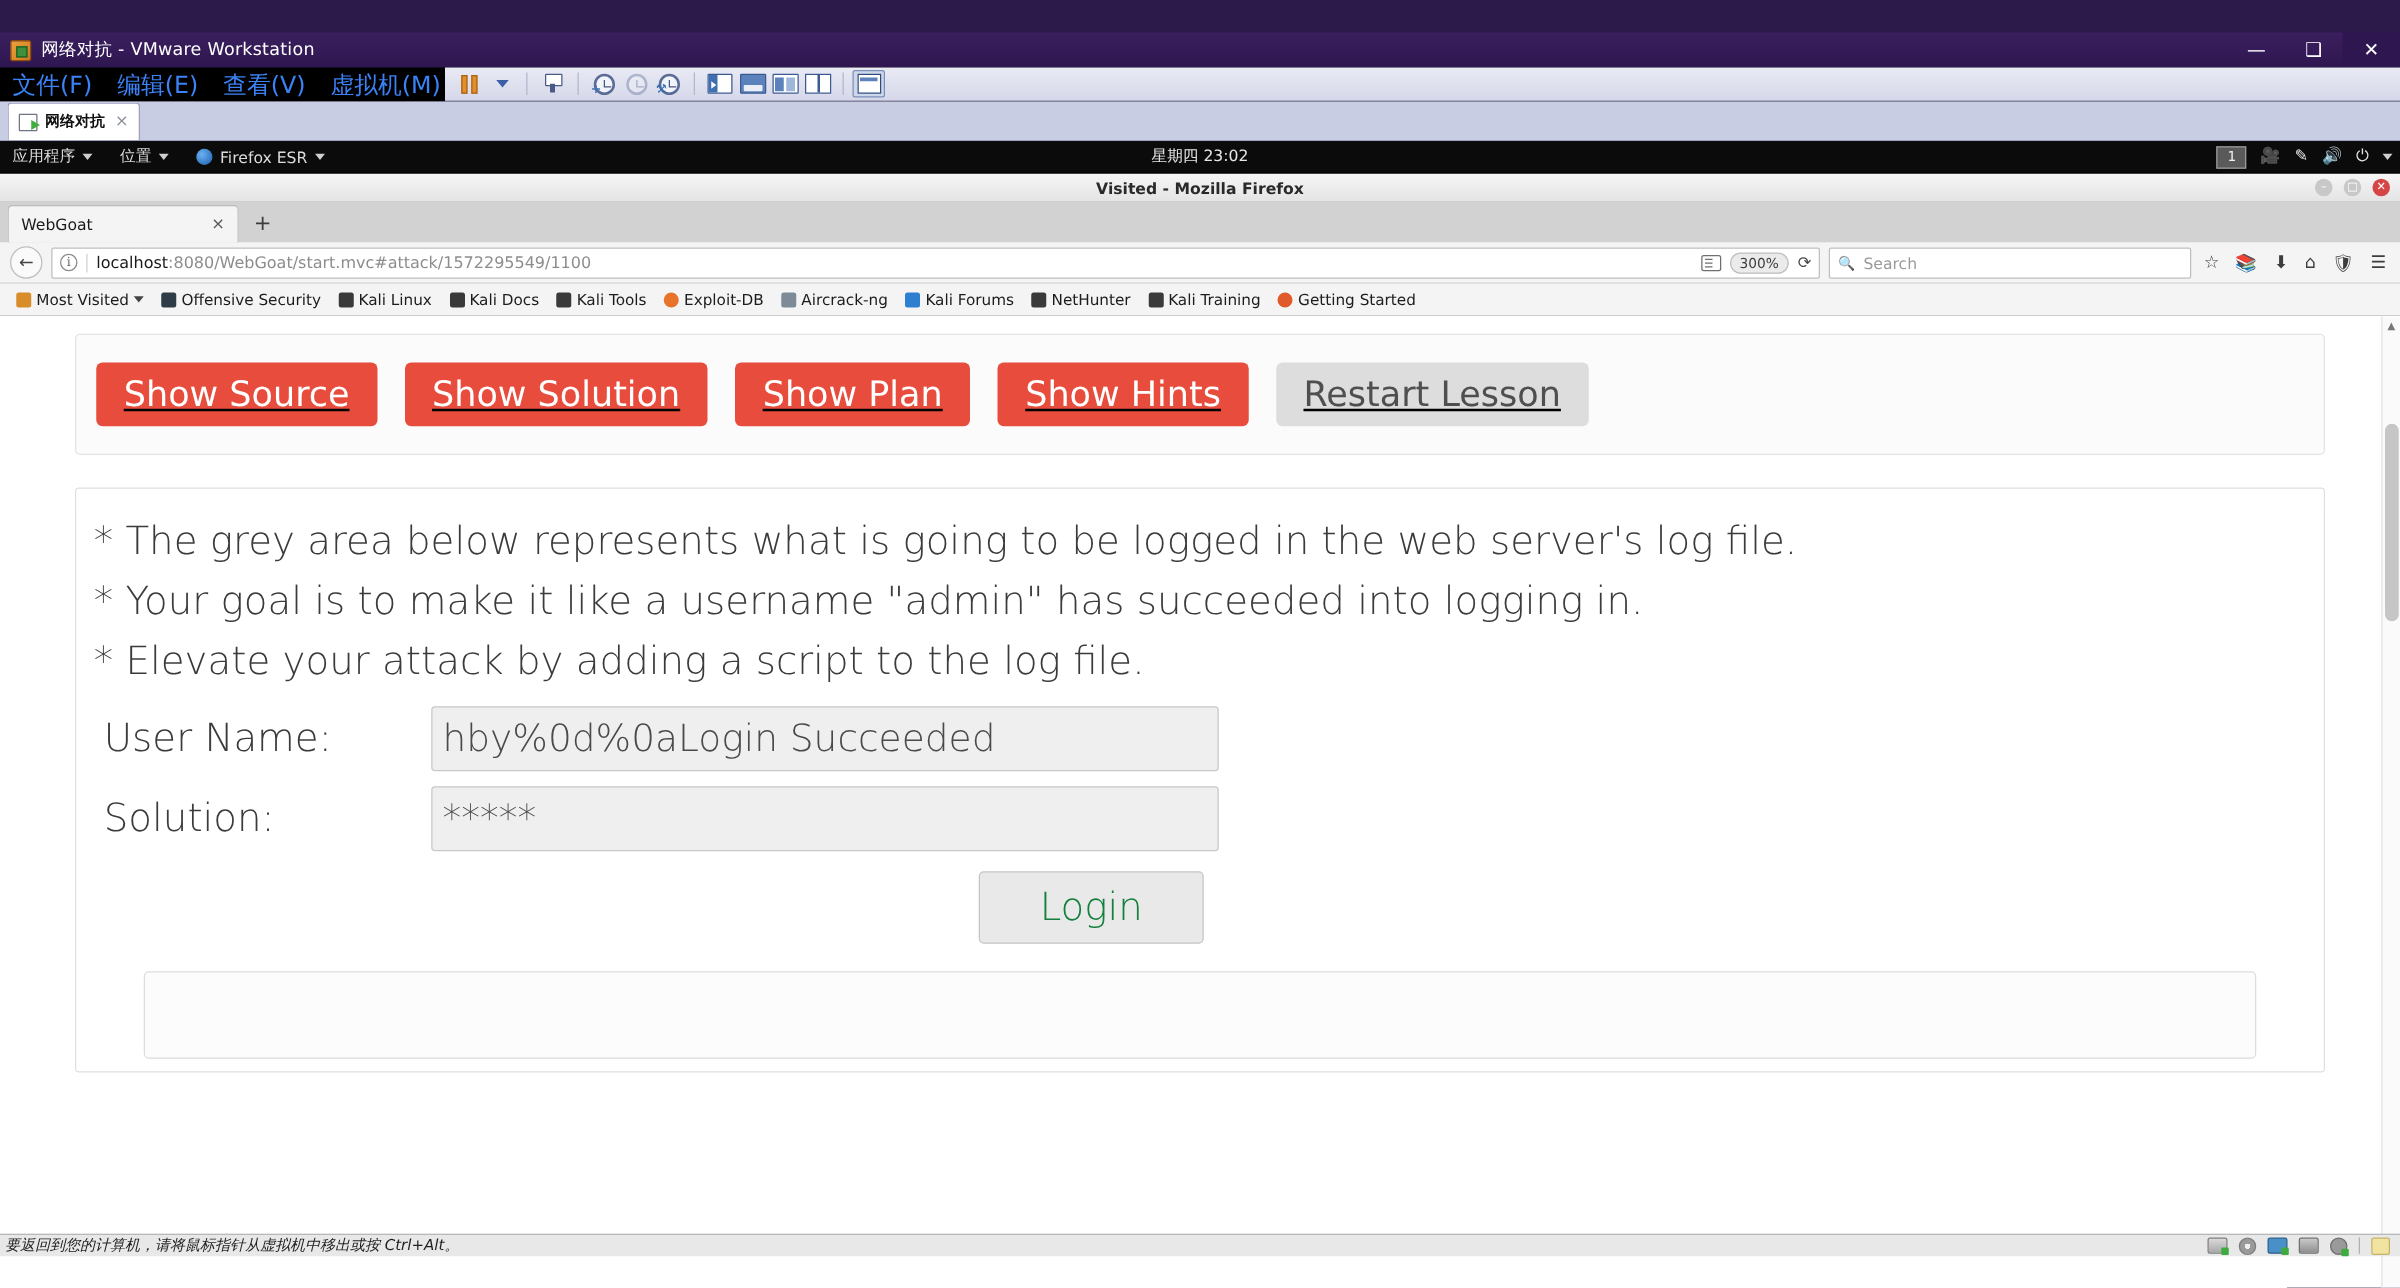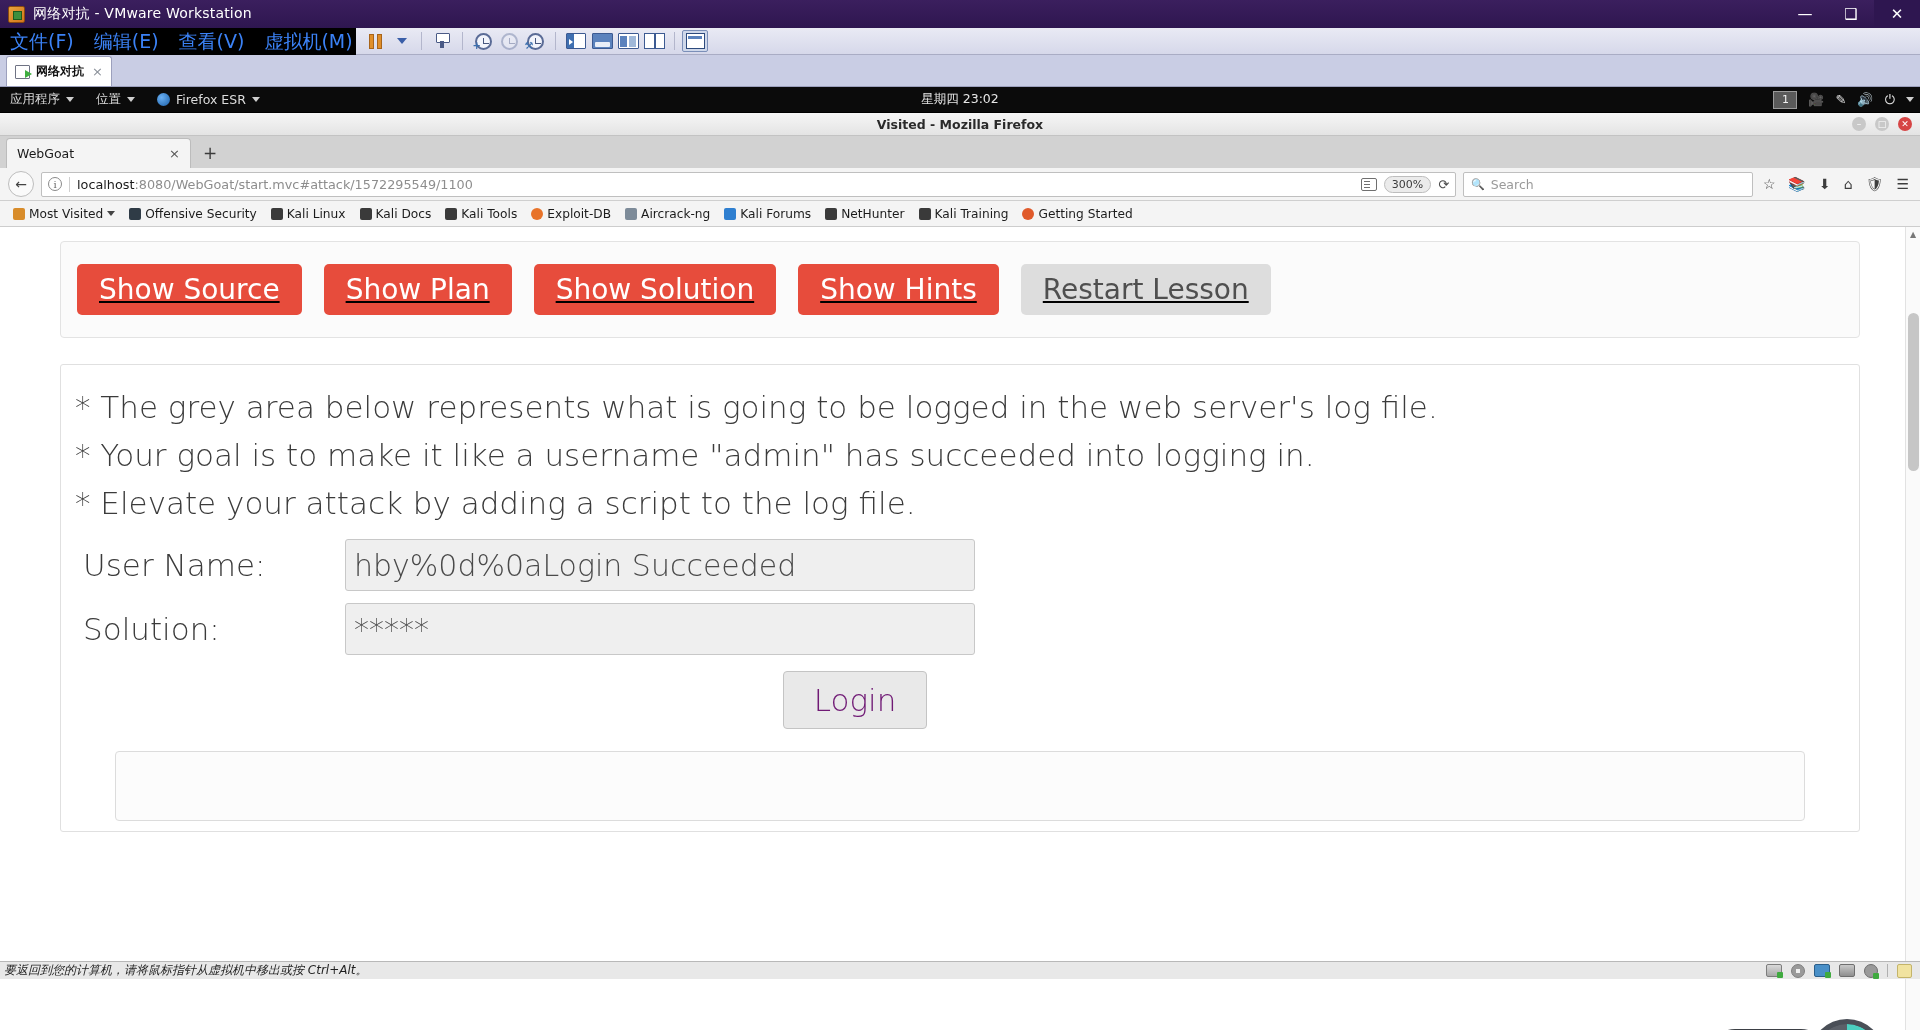--- a/index.html
+++ b/index.html
@@ -9,20 +9,21 @@
     font-family: "DejaVu Sans", "Liberation Sans", sans-serif;
     background: #2b1a4a;
   }
 
   
   .vmware-titlebar {
     height: 28px;
     background: linear-gradient(to bottom, #3b1f5e 0%, #2e1650 100%);
     display: flex; align-items: center;
     position: relative;
+    margin-top: 26px;
   }
   .vm-title-icon {
     width: 17px; height: 17px; margin-left: 8px; margin-right: 8px;
     background: linear-gradient(135deg,#e8a33d,#d4761b);
     border: 1px solid #8a4a10; border-radius: 2px;
     position: relative; flex: none;
   }
   .vm-title-icon::after {
     content:''; position:absolute; left:4px; top:4px; width:7px; height:7px;
     background:#3e8f3e; border:1px solid #1d5c1d;
@@ -179,22 +180,22 @@
   .lesson p { font-size:31px; color:#3b3b3b; line-height:1.55; font-weight:300; }
   .formrow { display:flex; align-items:center; margin-top:12px; }
   .flabel { font-size:31px; color:#3b3b3b; font-weight:300; width:270px; padding-left:8px;}
   .finput {
     width:630px; height:52px; background:#efefef; border:1px solid #c8c8c8; border-radius:3px;
     font-size:30px; color:#4a4a4a; padding:0 8px; font-family:"DejaVu Sans","Liberation Sans",sans-serif;
     font-weight:300;
   }
   .loginrow { display:flex; margin-top:16px; }
   .btn-login {
-    margin-left:708px; width:144px; height:58px; background:#e9e9e9; border:1px solid #c4c4c4;
-    border-radius:4px; font-size:31px; color:#701a75; font-weight:300;
+    margin-left:708px; width:180px; height:58px; background:#e9e9e9; border:1px solid #c4c4c4;
+    border-radius:4px; font-size:31px; color:#15803d; font-weight:300;
     font-family:"DejaVu Sans","Liberation Sans",sans-serif;
   }
   .greybox { margin:22px 40px 0 40px; height:70px; border:1px solid #dcdcdc; background:#fcfcfc; border-radius:4px;}
 
   
   .ff-scrollbar { position:absolute; right:0; top:0; width:15px; bottom:0; background:#fafafa; border-left:1px solid #e2e2e2;}
   .sb-arrow { height:14px; display:flex; align-items:center; justify-content:center; font-size:8px; color:#777;}
   .sb-thumb { position:absolute; top:86px; left:2px; width:11px; height:158px; background:#c6c6c6; border-radius:6px;}
 
   
@@ -424,22 +425,22 @@
         <span class="bm-ico" style="background:#e05a2b;border-radius:50%"></span>
         <span>Getting Started</span>
       </div>
     </div>
 
     <div class="page">
       <div class="page-inner">
 
         <div class="panel">
           <button class="btn-red">Show Source</button>
+          <button class="btn-red">Show Solution</button>
           <button class="btn-red">Show Plan</button>
-          <button class="btn-red">Show Solution</button>
           <button class="btn-red">Show Hints</button>
           <button class="btn-grey">Restart Lesson</button>
         </div>
 
         <div class="lesson">
           <p>* The grey area below represents what is going to be logged in the web server's log file.</p>
           <p>* Your goal is to make it like a username "admin" has succeeded into logging in.</p>
           <p>* Elevate your attack by adding a script to the log file.</p>
 
           <div class="formrow">

